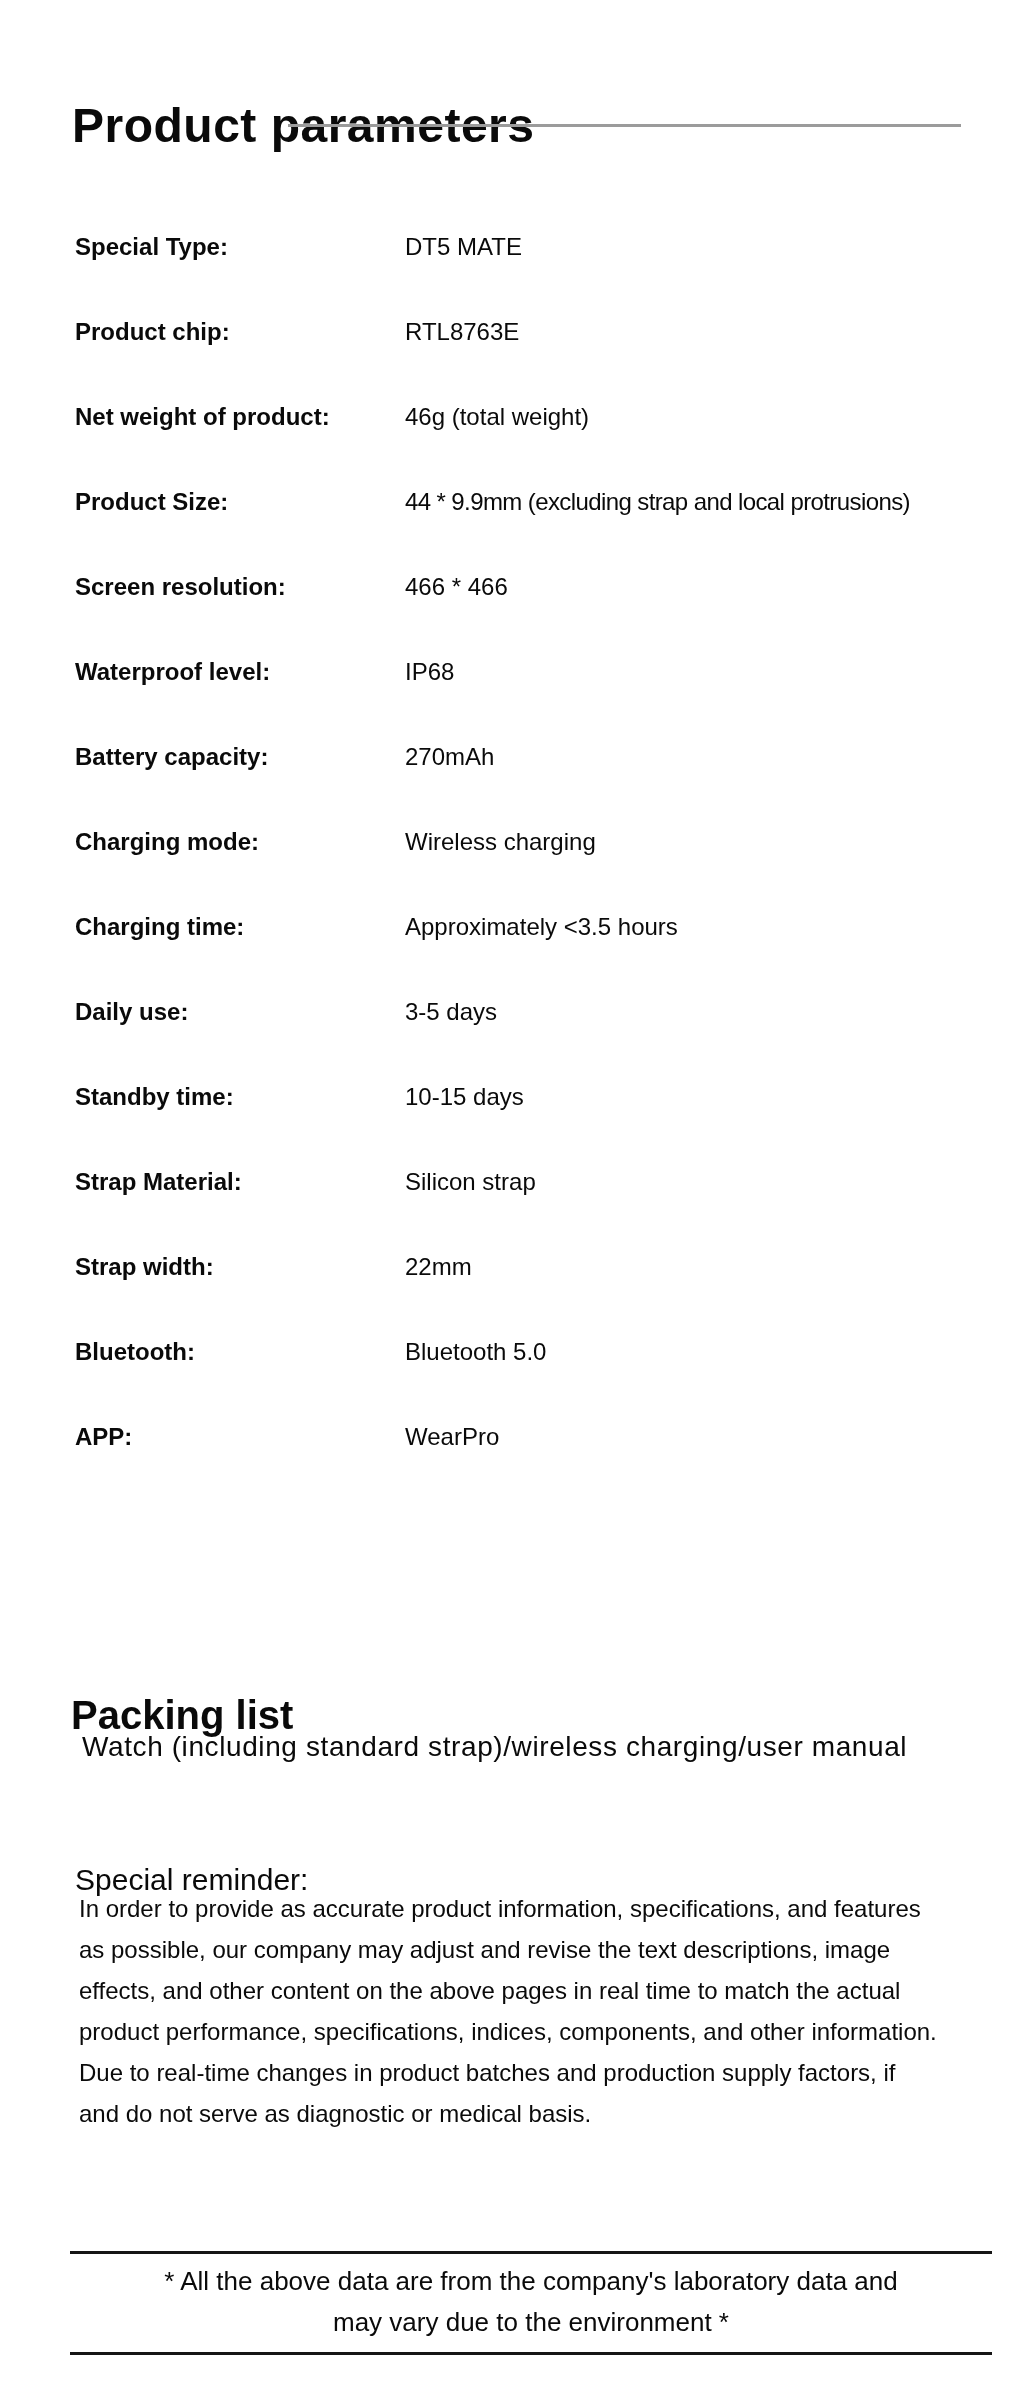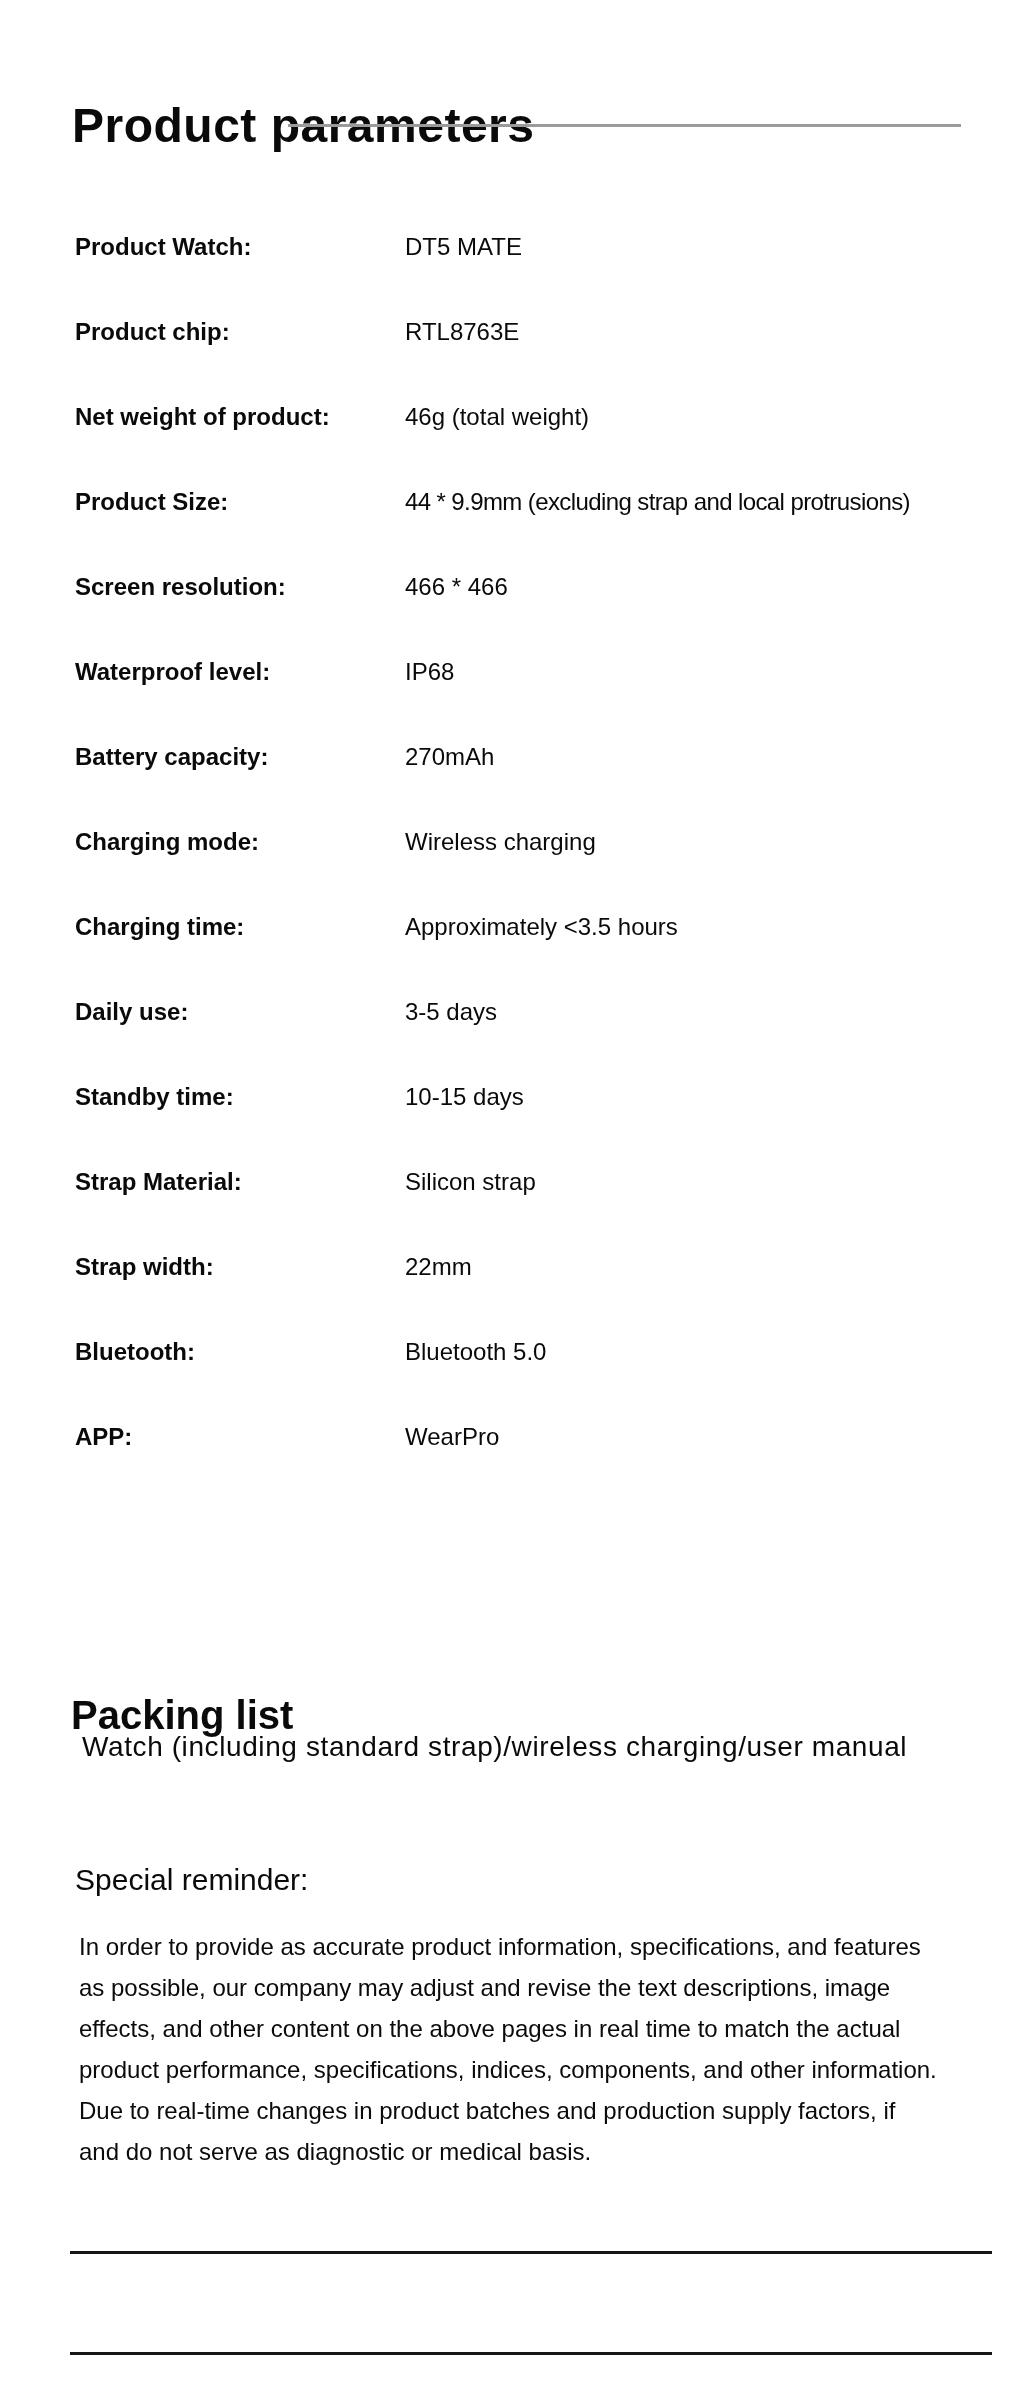--- a/index.html
+++ b/index.html
@@ -80,21 +80,20 @@
     font-size:30px;
     font-weight:normal;
     white-space:nowrap;
   }
   .reminder-paragraph{
     position:absolute;
     left:79px; top:1888px;
     width:930px;
     font-size:24px;
     line-height:41px;
-    margin-top:38px;
   }
   .reminder-line{
     height:41px;
     white-space:nowrap;
   }
   .divider{
     position:absolute;
     left:70px;
     width:922px; height:3px;
     background:var(--divider);
@@ -115,21 +114,21 @@
 <body>
 
 <div class="page">
 
   <h1 class="page-title">Product parameters</h1>
 
   <div class="title-underline"></div>
 
   <div class="spec-list">
       <div class="spec-row">
-        <div class="spec-label">Product Watch:</div>
+        <div class="spec-label">Special Type:</div>
         <div class="spec-value">DT5 MATE</div>
       </div>
       <div class="spec-row">
         <div class="spec-label">Product chip:</div>
         <div class="spec-value">RTL8763E</div>
       </div>
       <div class="spec-row">
         <div class="spec-label">Net weight of product:</div>
         <div class="spec-value">46g (total weight)</div>
       </div>
@@ -193,16 +192,20 @@
       <div class="reminder-line">In order to provide as accurate product information, specifications, and features</div>
       <div class="reminder-line">as possible, our company may adjust and revise the text descriptions, image</div>
       <div class="reminder-line">effects, and other content on the above pages in real time to match the actual</div>
       <div class="reminder-line">product performance, specifications, indices, components, and other information.</div>
       <div class="reminder-line">Due to real-time changes in product batches and production supply factors, if</div>
       <div class="reminder-line">and do not serve as diagnostic or medical basis.</div>
     </div>
 
   <div class="divider divider-top"></div>
 
+  <div class="footnote">
+    <div class="footnote-line">* All the above data are from the company's laboratory data and</div>
+    <div class="footnote-line">may vary due to the environment *</div>
+  </div>
 
   <div class="divider divider-bottom"></div>
 
 </div>
 
 </body></html>

